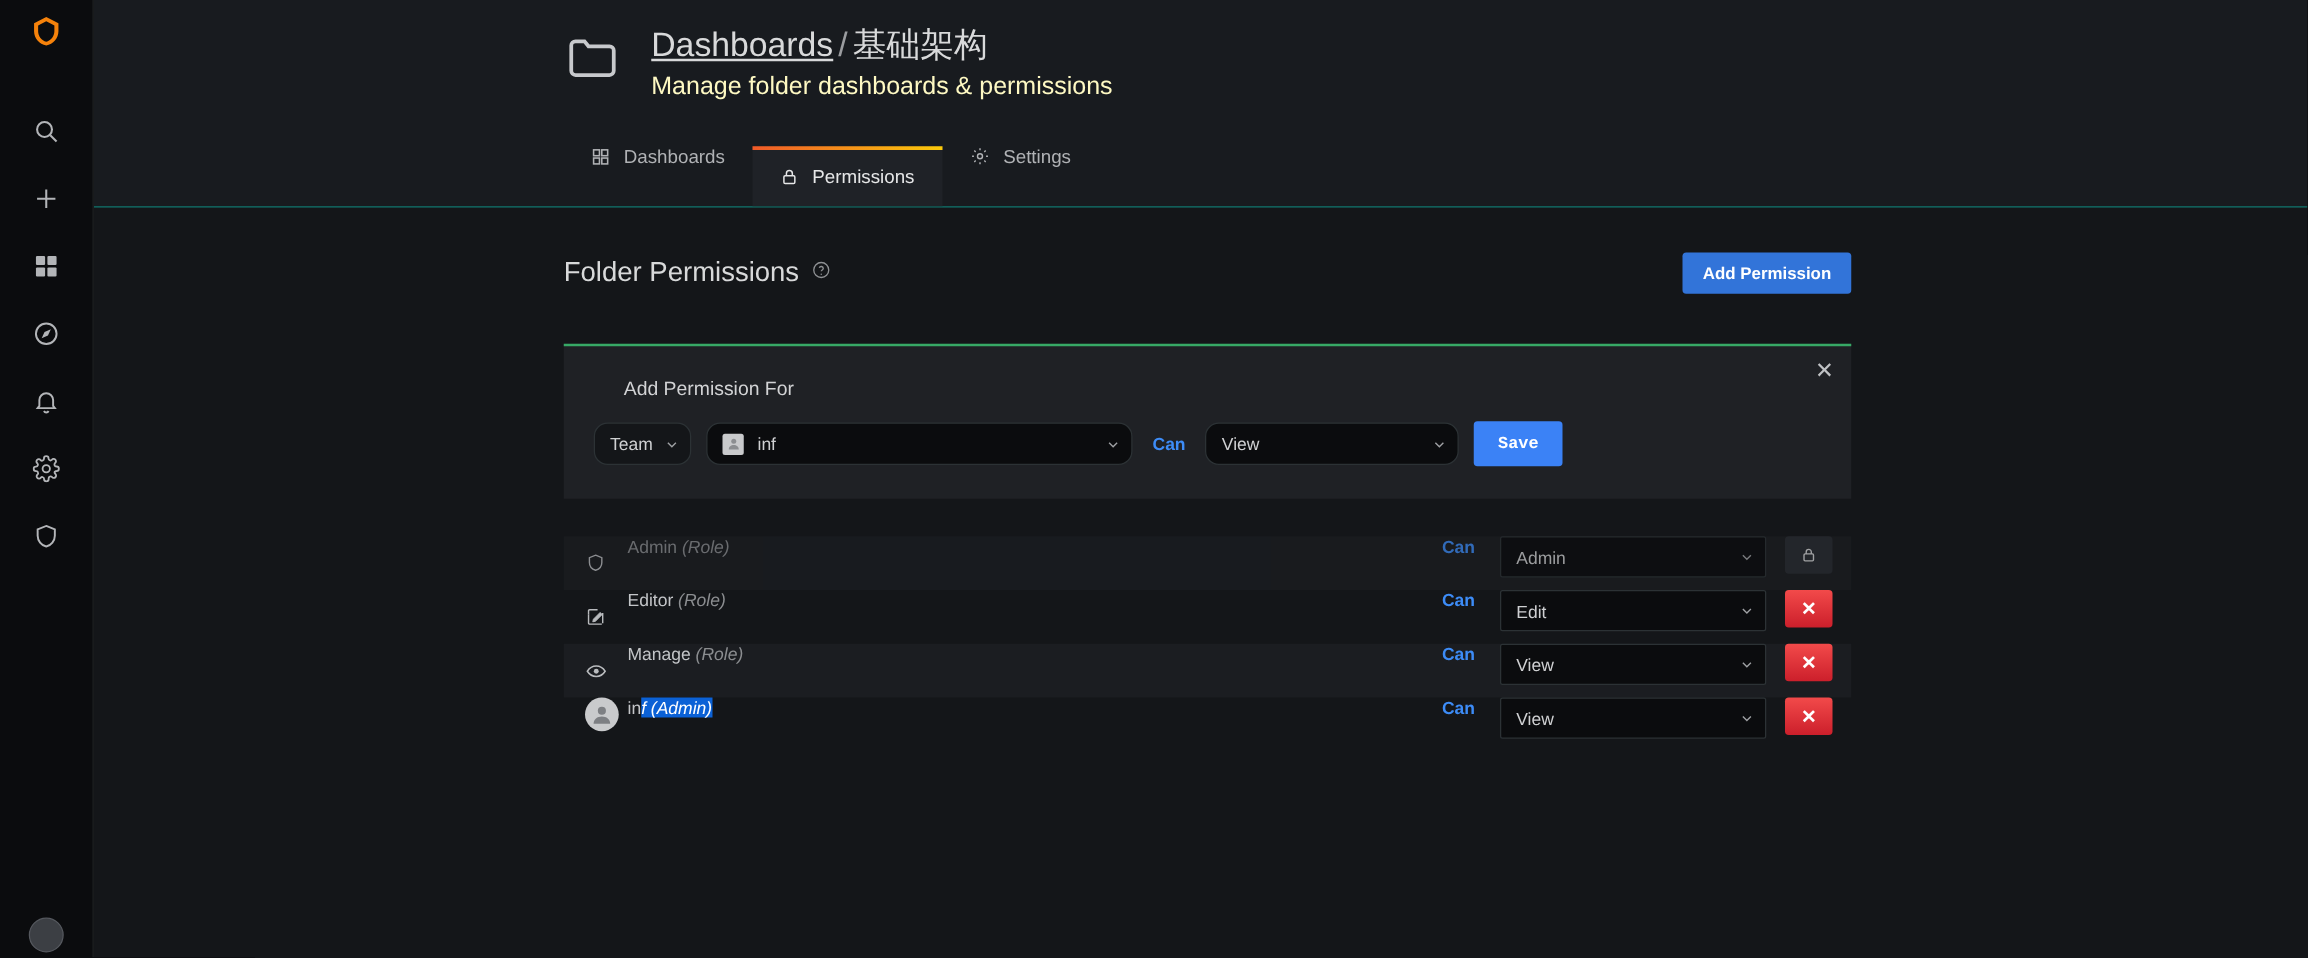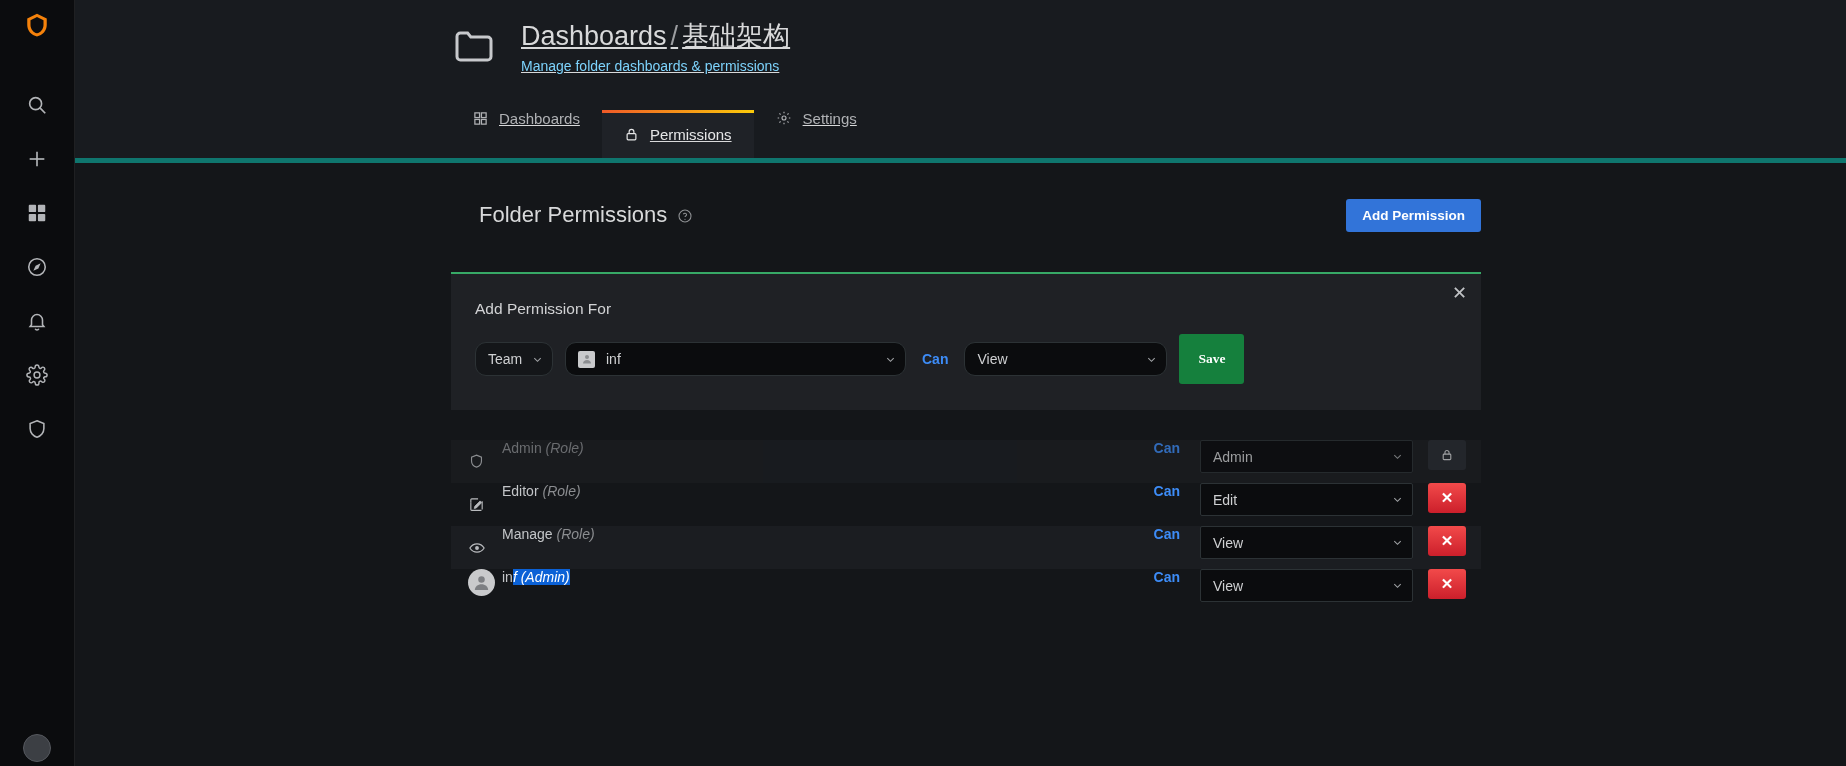--- a/index.html
+++ b/index.html
@@ -29,29 +29,29 @@
   .side-ic svg { display:block; }
   .side-bottom { position:absolute; bottom:4px; left:0; right:0; display:flex; justify-content:center; }
   .avatar-sm {
     width:28px; height:28px; border-radius:50%;
     background:#3c3f44; border:1px solid #55585e;
   }
 
   
   .main { flex:1; display:flex; flex-direction:column; min-width:0; background:#141619; }
 
-  .topwrap { background:#181b1f; border-bottom:5px solid #0f766e;text-decoration:underline; }
+  .topwrap { background:#181b1f; border-bottom:1px solid #0f766e; }
   .pagehead { display:flex; align-items:flex-start; padding:18px 0 0 0; }
   .pagehead-inner { display:flex; align-items:flex-start; padding-left:376px; }
   .folder-ico { width:48px; height:48px; margin-right:22px; margin-top:4px; color:#c7c9cc; }
   .titles { padding-top:2px; }
   .title-line { font-size:27px; font-weight:400; color:#d8d9da; line-height:1.2; white-space:nowrap; }
   .title-link { color:#d8d9da; text-decoration:underline; }
   .title-sep { color:#9b9da0; padding:0 4px; }
-  .subtitle { font-size:14px; color:#7dd3fc; margin-top:6px; }
+  .subtitle { font-size:20px; color:#fef9c3; margin-top:6px; }
 
   .tabs { display:flex; padding-left:376px; margin-top:20px; }
   .tab {
     display:flex; align-items:center; gap:11px;
     padding:0 22px; height:48px;
     font-size:15px; color:#b0b2b5; cursor:pointer;
     position:relative; background:transparent;
   }
   .tab svg { display:block; }
   .tab.active { background:#1f2227; color:#e6e7e8;margin-top:16px; }
@@ -61,21 +61,21 @@
   }
 
   
   .content { flex:1; overflow:hidden; padding-left:376px; padding-right:0; }
   .inner { width:1030px; }
 
   .section-head {
     display:flex; align-items:center; justify-content:space-between;
     margin-top:32px; height:40px;
   }
-  .sec-title-row { display:flex; align-items:flex-end; gap:10px;margin-left:28px; }
+  .sec-title-row { display:flex; align-items:center; gap:10px; }
   .sec-title { font-size:22px; font-weight:400; color:#d8d9da; }
   .help-ico { color:#8e9093; }
 
   .btn-primary {
     background:#3274d9; color:#fff; border:none; border-radius:3px;
     font-size:13.5px; font-weight:700; height:33px; padding:0 16px;
     cursor:pointer; font-family:"Liberation Sans", sans-serif;
   }
 
   
@@ -84,43 +84,43 @@
     background:#1f2125;
     border-top:2px solid #37a966;
     position:relative;
     padding:26px 22px 26px 24px;
   }
   .panel-close {
     position:absolute; top:10px; right:14px;
     color:#c0c2c5; font-size:18px; line-height:1; cursor:pointer;
     background:none; border:none; font-family:"Liberation Sans", sans-serif;
   }
-  .panel-title { font-size:15.5px; color:#d2d3d5; margin-bottom:16px; }
+  .panel-title { font-size:15.5px; color:#d2d3d5; margin-bottom:16px;margin-left:24px; }
   .form-row { display:flex; align-items:center; gap:12px; }
 
   .sel {
     background:#0b0c0e; border:1px solid #2c3235; border-radius:11px;
     height:34px; display:flex; align-items:center;
     padding:0 9px 0 12px; font-size:14px; color:#cfd0d2;
     cursor:pointer; position:relative; white-space:nowrap;
   }
   .sel.sm { background:#141619; min-width:78px; }
   .sel .caret { margin-left:auto; padding-left:10px; color:#9fa1a4; display:flex; }
   .sel-team { width:77px; }
   .sel-user { width:341px; }
   .sel-perm { width:203px; }
   .sel-avatar {
     width:17px; height:17px; border-radius:2px; background:#c9cacc;
     margin-right:11px; flex:0 0 17px; display:flex; align-items:center; justify-content:center;
   }
   .can-lbl { color:#3d8cf7; font-size:14px; font-weight:700; padding:0 4px; }
   .btn-save {
-    background:#15803d; color:#fff; border:none; border-radius:3px;
-    font-size:13.5px; font-weight:700; height:50px; padding:0 19px; cursor:pointer;
-    font-family:Liberation Serif, serif;
+    background:#3b82f6; color:#fff; border:none; border-radius:3px;
+    font-size:13.5px; font-weight:700; height:36px; padding:0 19px; cursor:pointer;
+    font-family:Liberation Mono, monospace;
   }
 
   
   .perm-list { margin-top:30px; }
   .perm-row {
     display:flex; height:43px;
     padding:0 0 0 17px; margin-bottom:0;
   }
   .perm-row.odd { background:#1b1d21; }
   .perm-row .row-ico { width:34px; color:#b9bbbe; display:flex; align-items:center; }

